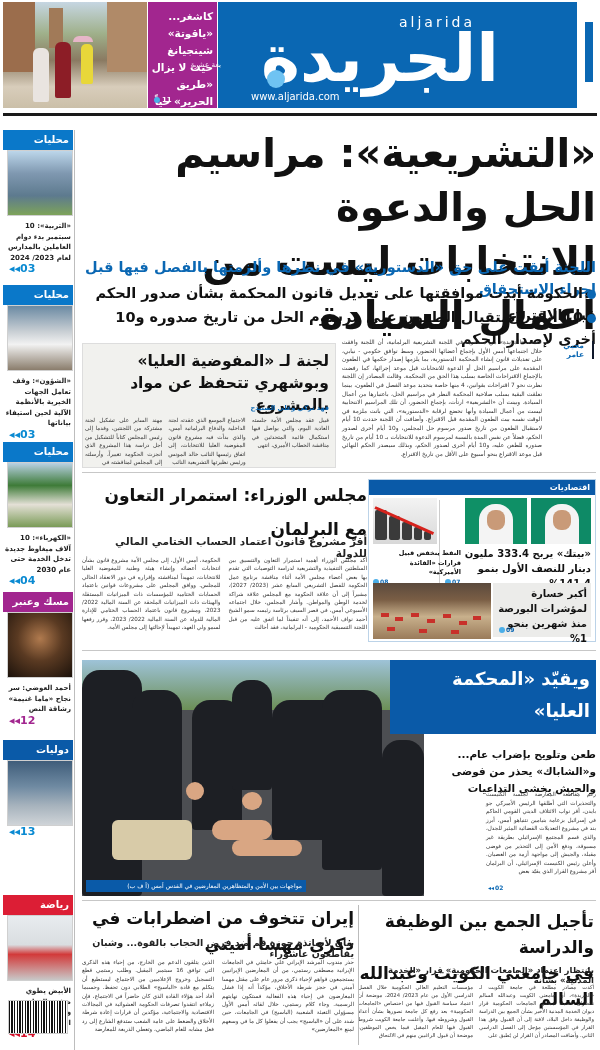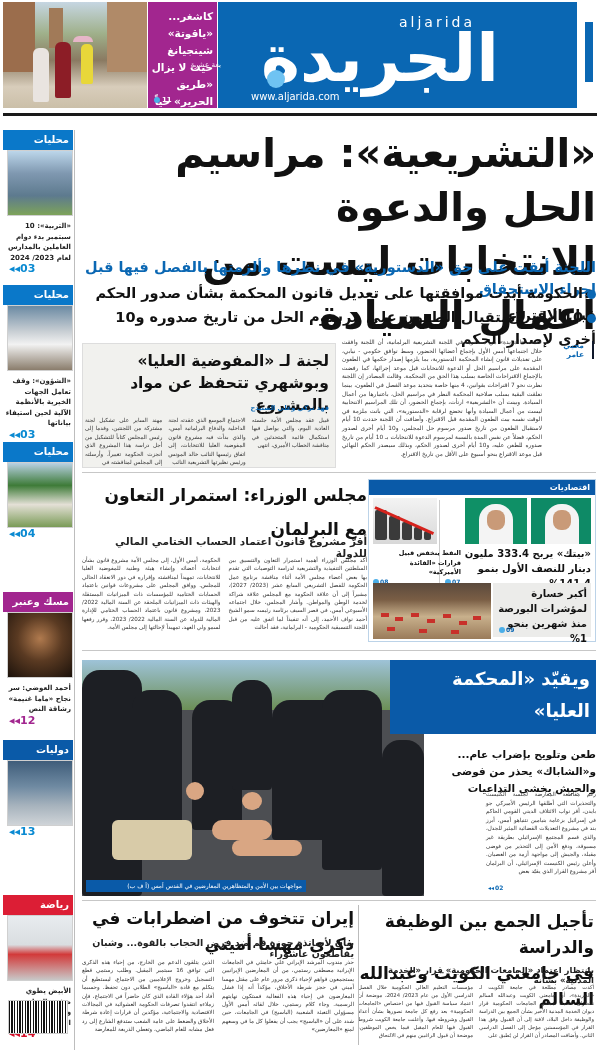--- a/index.html
+++ b/index.html
@@ -173,20 +173,21 @@
   </div>
   <div class="side-item" style="top:155px">
     <div class="side-tag tag-local">محليات</div>
     <div class="side-photo" style="background:linear-gradient(180deg,#6b8aa3 0%,#c9cfd4 40%,#f2f2f2 60%,#8a7d6c 100%)"></div>
     <div class="side-caption">«الشؤون»: وقف تعامل الجهات الخيرية بالأنظمة الآلية لحين استيفاء بياناتها</div>
     <div class="side-page"><span>◂◂</span><span>03</span></div>
   </div>
   <div class="side-item" style="top:312px">
     <div class="side-tag tag-local">محليات</div>
     <div class="side-photo" style="background:linear-gradient(180deg,#b9d1e4 0%,#3e7b38 35%,#e4e0d6 65%,#7a9b57 100%)"></div>
+    <div class="side-caption">«الكهرباء»: 10 آلاف ميغاوط جديدة تدخل الخدمة حتى عام 2030</div>
     <div class="side-page"><span>◂◂</span><span>04</span></div>
   </div>
   <div class="side-item" style="top:462px">
     <div class="side-tag tag-music">مسك وعنبر</div>
     <div class="side-photo" style="background:radial-gradient(circle at 50% 40%,#b07a4e 0%,#5a3a22 45%,#1c120b 100%)"></div>
     <div class="side-caption">أحمد العوضي: سر نجاح «ماما غنيمة» رشاقة النص</div>
     <div class="side-page music"><span>◂◂</span><span>12</span></div>
   </div>
   <div class="side-item" style="top:610px">
     <div class="side-tag tag-world">دوليات</div>

